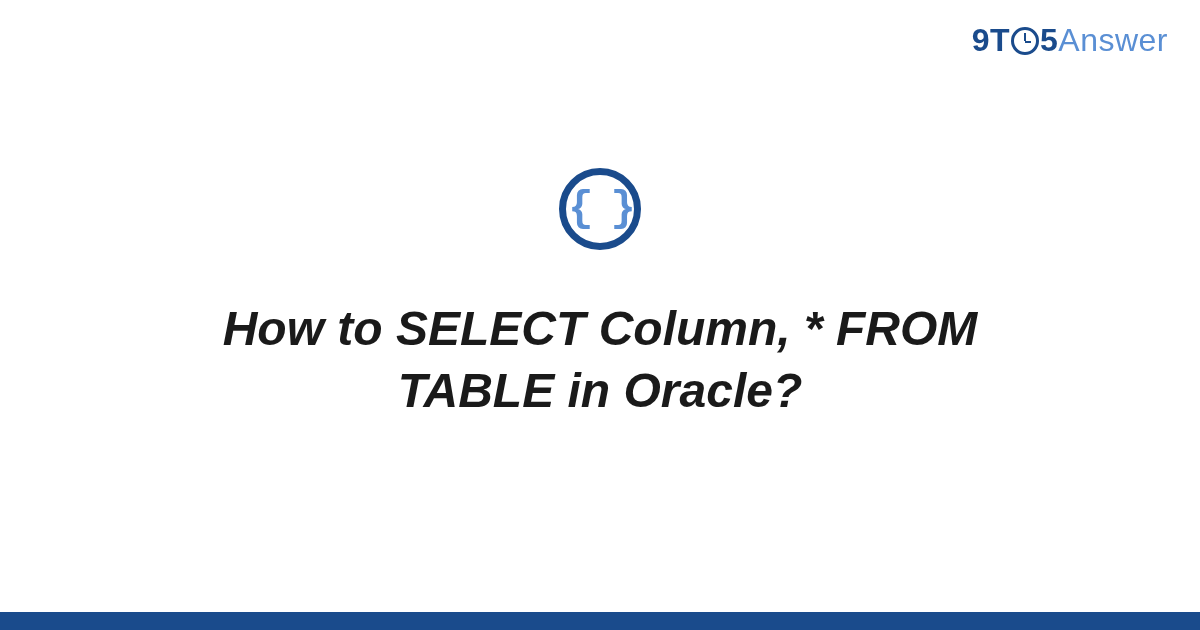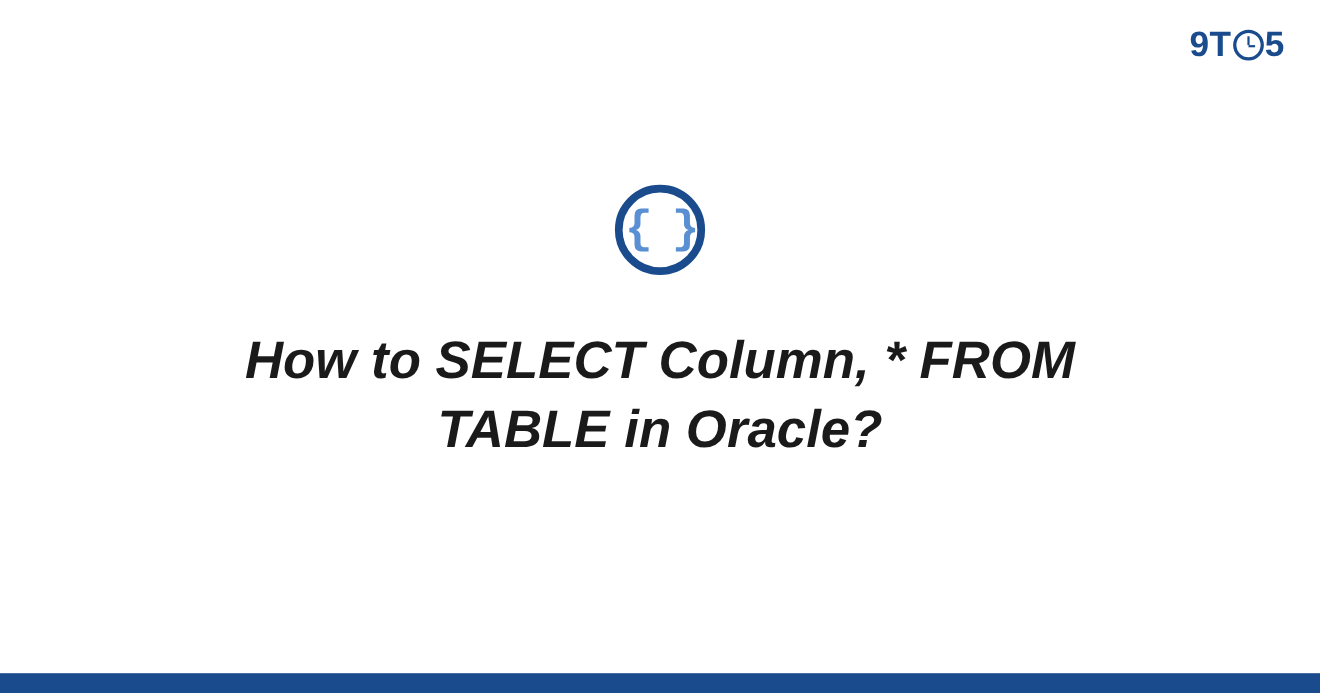--- a/index.html
+++ b/index.html
@@ -117,20 +117,21 @@
       background: #1a4b8c;
     }
   </style>
 </head>
 <body>
 
 <div class="logo">
   <span class="logo-9t">9T</span>
   <span class="logo-clock"></span>
   <span class="logo-5">5</span>
+  <span class="logo-answer">Answer</span>
 </div>
 
 <div class="content">
   <div class="icon-circle">
     <span class="icon-braces">{ }</span>
   </div>
   <h1 class="title">How to SELECT Column, * FROM TABLE in Oracle?</h1>
 </div>
 
 <div class="footer-bar"></div>

